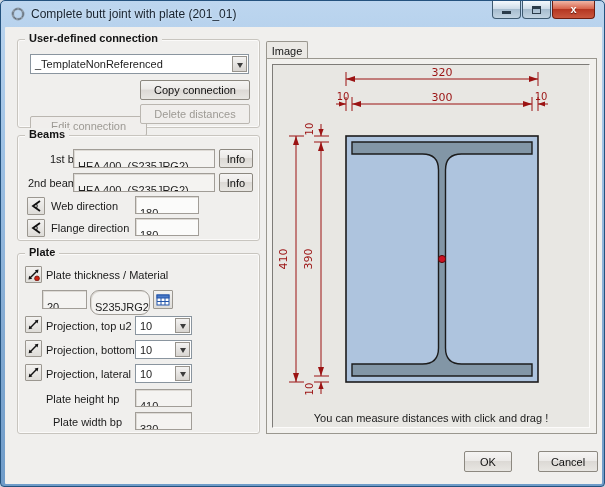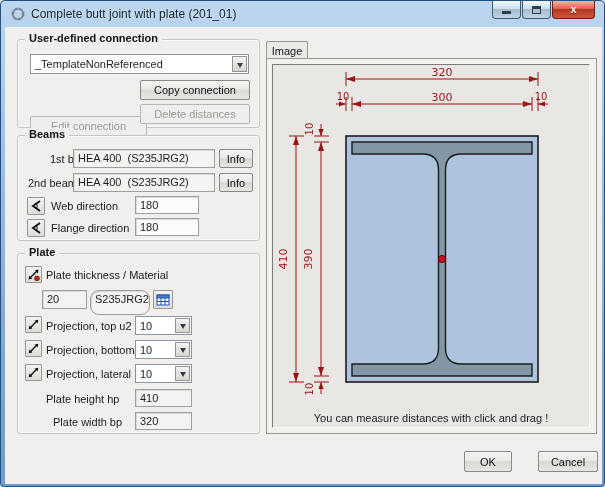--- a/index.html
+++ b/index.html
@@ -46,21 +46,21 @@
   .group-title {
     position:absolute; top:-8px; left:7px; padding:0 4px; background:#f0efed;
     font-size:11px; font-weight:bold; color:#131313; white-space:nowrap;
   }
   .lbl { position:absolute; font-size:11px; color:#1a1a1a; white-space:nowrap; }
 
   .field {
     position:absolute; font-size:11px; color:#1d1d1d; white-space:pre;
     background:#f4f3f1; border:1px solid #a19d97;
     box-shadow:inset 1px 1px 0 #dddad5;
-    padding:2px 4px 0 4px; overflow:hidden;
+    padding:10px 4px 0 4px; overflow:hidden;
   }
   .field.lite { background:#fbfbfa; }
 
   .btn {
     position:absolute; font-size:11px; color:#111; text-align:center;
     background:linear-gradient(180deg,#f5f4f3 0%,#eceae8 45%,#dcd9d5 50%,#e8e6e2 100%);
     border:1px solid #8c8880; border-radius:2px;
     display:flex; align-items:center; justify-content:center;
   }
   .btn.disabled {

